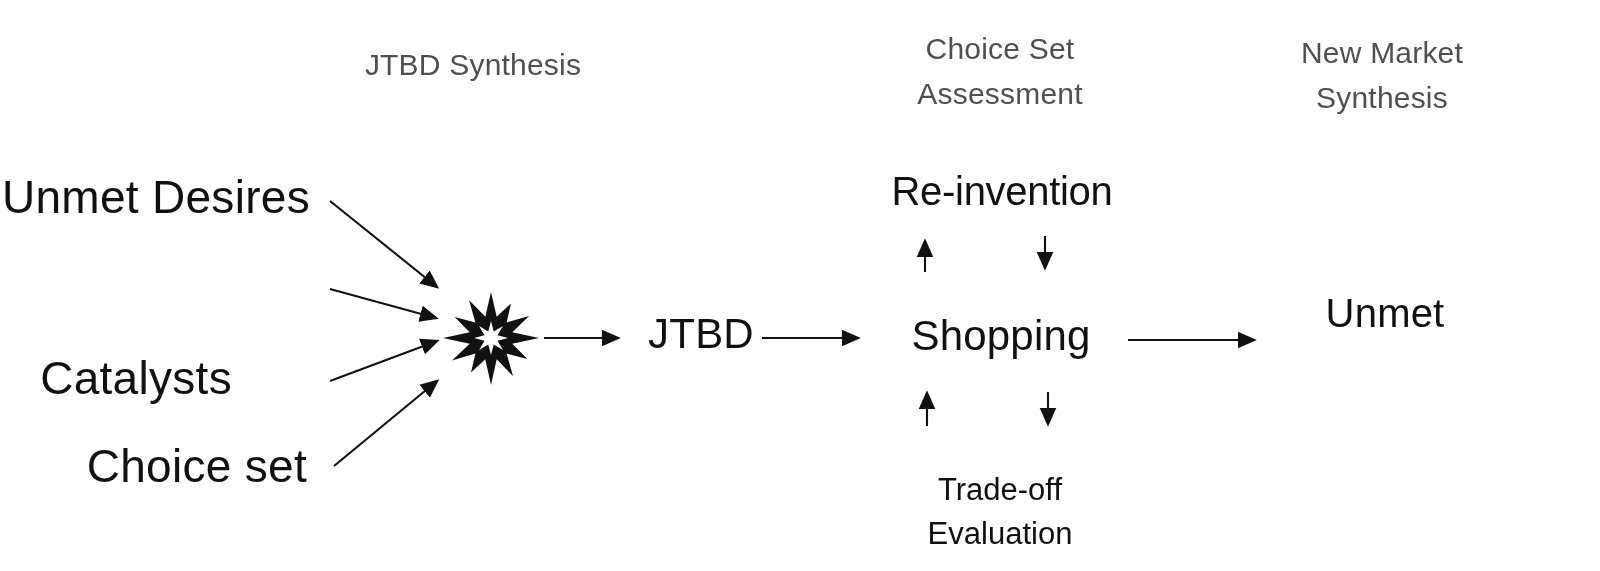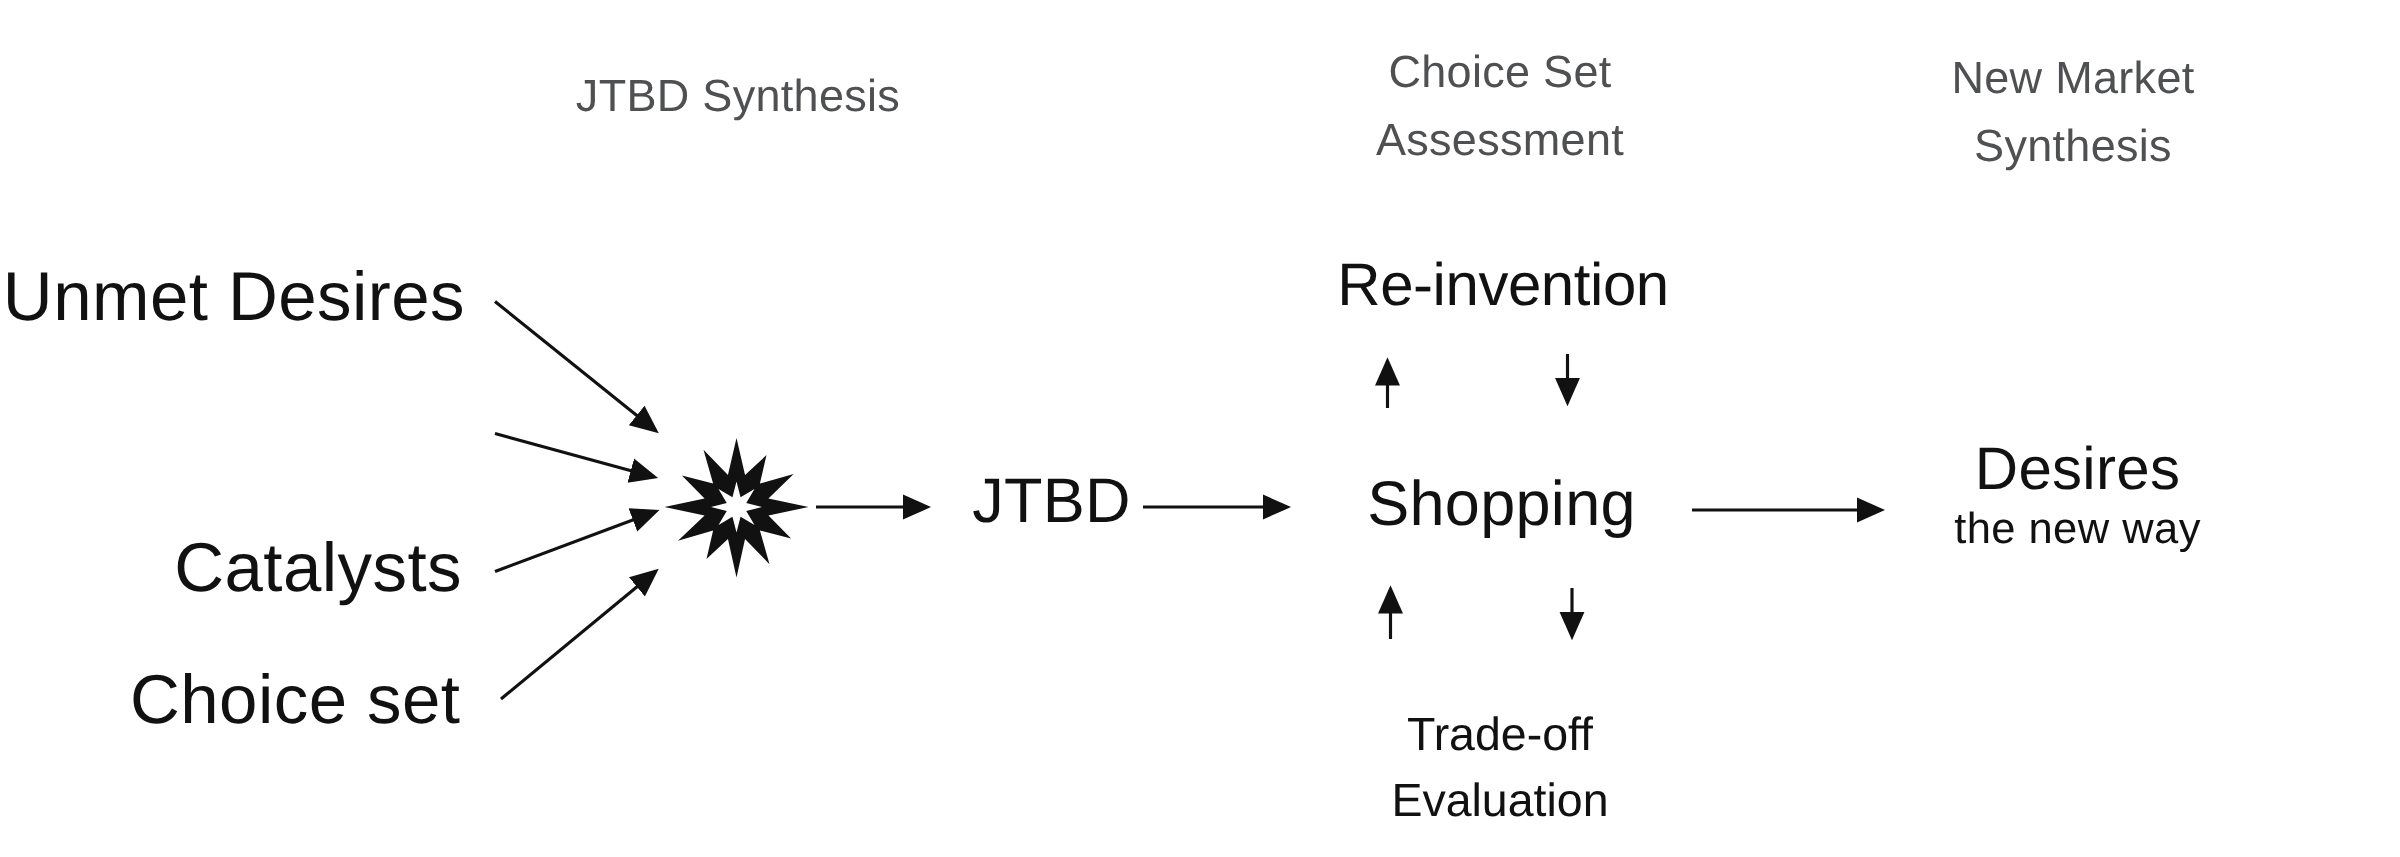--- a/index.html
+++ b/index.html
@@ -92,45 +92,44 @@
         M0,-46 L5.7,-21.3 L20,-34.6 L15.6,-15.6 L38.1,-22 L21.3,-5.7
         L48,0 L21.3,5.7 L36.4,21 L15.6,15.6 L22,38.1 L5.7,21.3
         L0,47 L-5.7,21.3 L-20,34.6 L-15.6,15.6 L-39,22.5 L-21.3,5.7
         L-48,0 L-21.3,-5.7 L-36.4,-21 L-15.6,-15.6 L-22,-38.1 L-5.7,-21.3 Z"></path>
       <path fill="#ffffff" d="
         M0,-17 L2.7,-6.5 L12,-12 L6.5,-2.7 L17,0 L6.5,2.7 L12,12 L2.7,6.5
         L0,17 L-2.7,6.5 L-12,12 L-6.5,2.7 L-17,0 L-6.5,-2.7 L-12,-12 L-2.7,-6.5 Z"></path>
     </g>
   </svg>
 
-  <div class="txt stage-header" style="left:492px; top:42px;">JTBD Synthesis</div>
+  <div class="txt stage-header" style="left:473px; top:42px;">JTBD Synthesis</div>
 
   <div class="txt stage-header" style="left:1000px; top:26px;">
     <div>Choice Set</div>
     <div>Assessment</div>
   </div>
 
   <div class="txt stage-header" style="left:1382px; top:30px;">
     <div>New Market</div>
     <div>Synthesis</div>
   </div>
 
   <div class="txt input-label" style="right:1290px; top:197px;">Unmet Desires</div>
-  <div class="txt input-label" style="right:1292px; top:378px;">Catalysts</div>
+  <div class="txt input-label" style="right:1368px; top:378px;">Catalysts</div>
   <div class="txt input-label" style="right:1293px; top:466px;">Choice set</div>
 
   <div class="txt node-big" style="left:701px; top:334px;">JTBD</div>
 
   <div class="txt node-big" style="left:1001px; top:336px;">Shopping</div>
 
   <div class="txt node-mid" style="left:1002px; top:191px;">Re-invention</div>
 
   <div class="txt node-small" style="left:1000px; top:468px;">
     <div>Trade-off</div>
     <div>Evaluation</div>
   </div>
 
   <div class="txt hiring-block" style="left:1385px; top:292px;">
-    <div class="hiring-main">Desires</div>
-    <div class="hiring-sub">the new way</div>
+    <div class="hiring-main">Unmet</div>
   </div>
 
 </div>
 
 </body></html>

